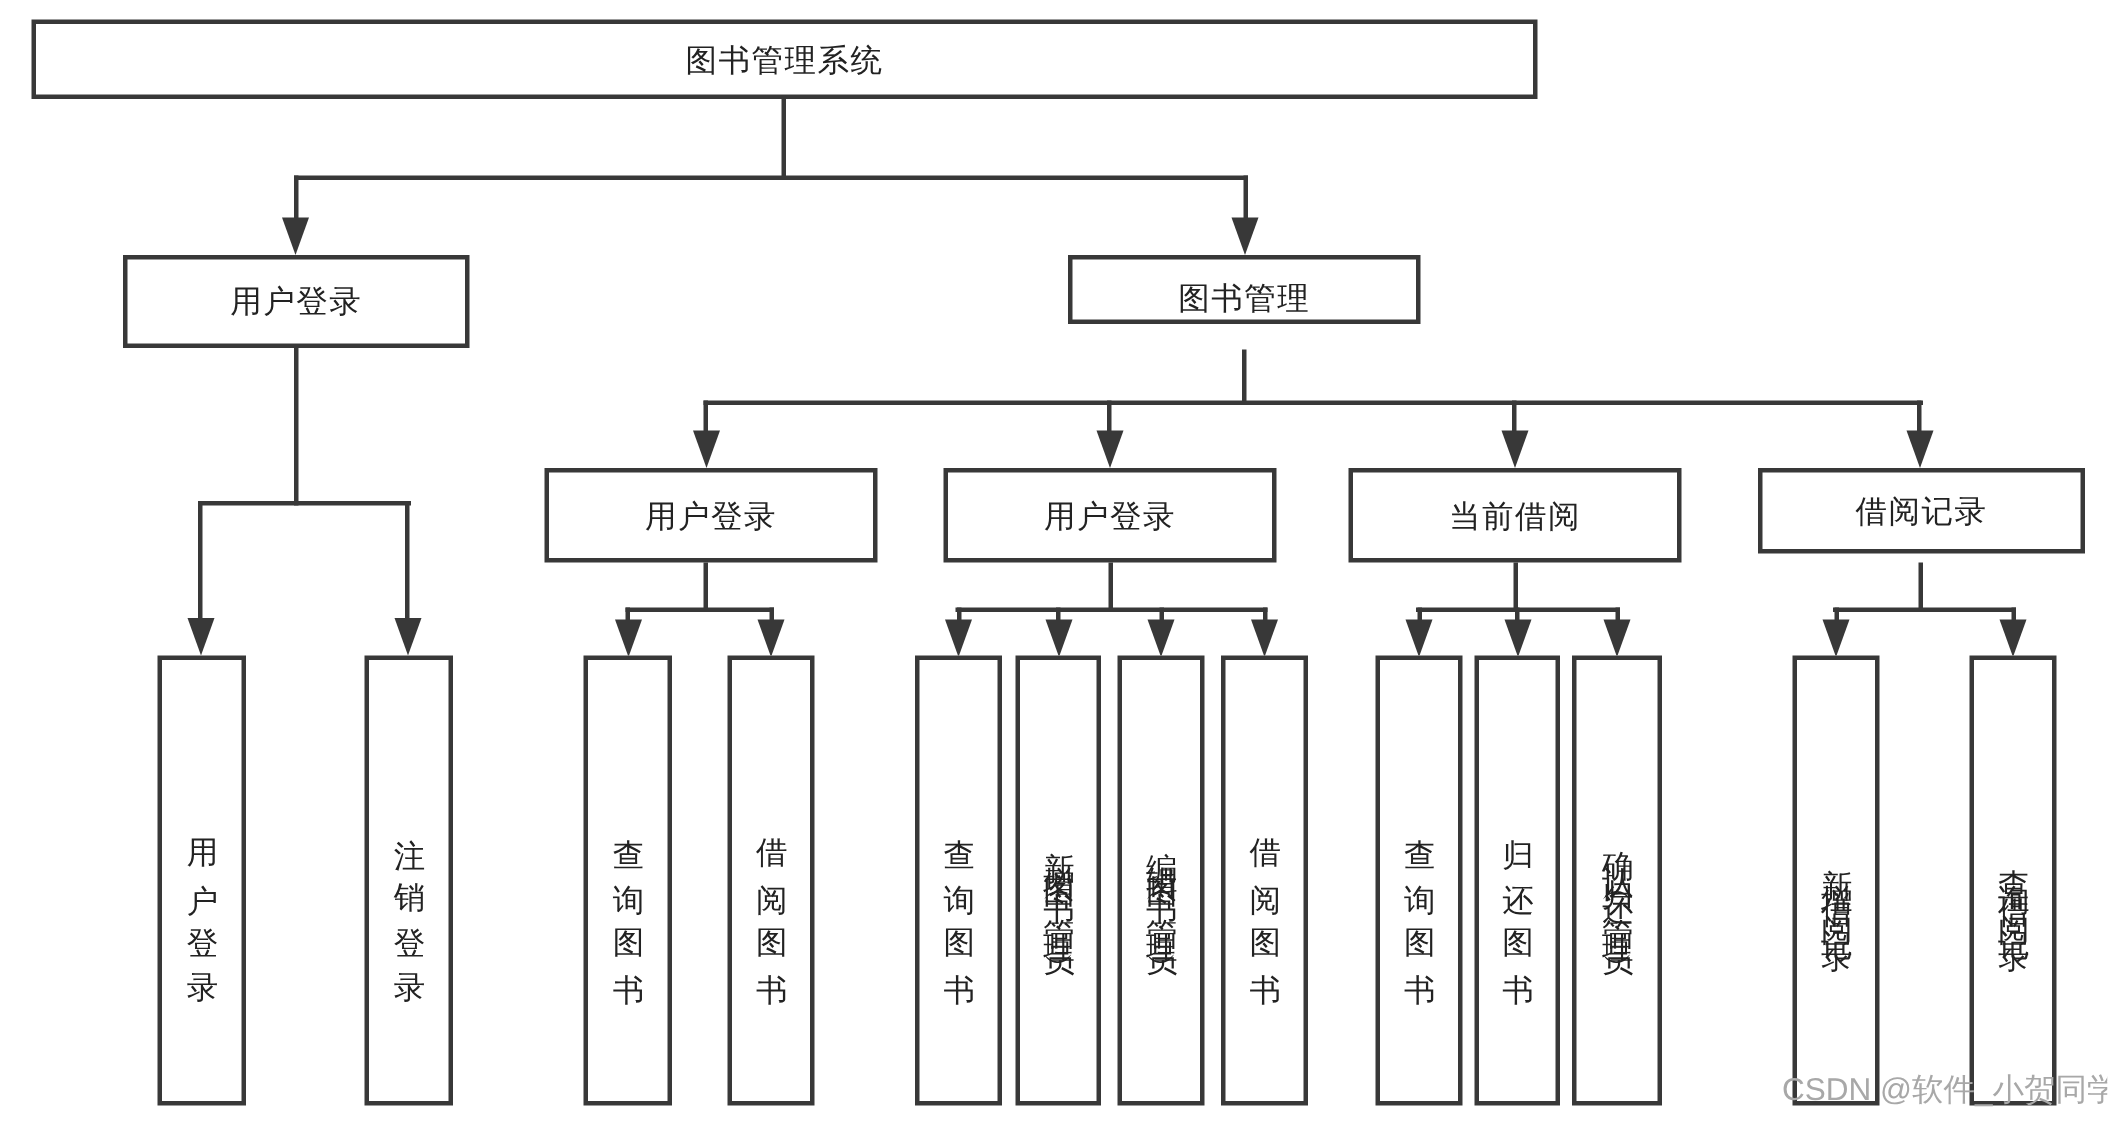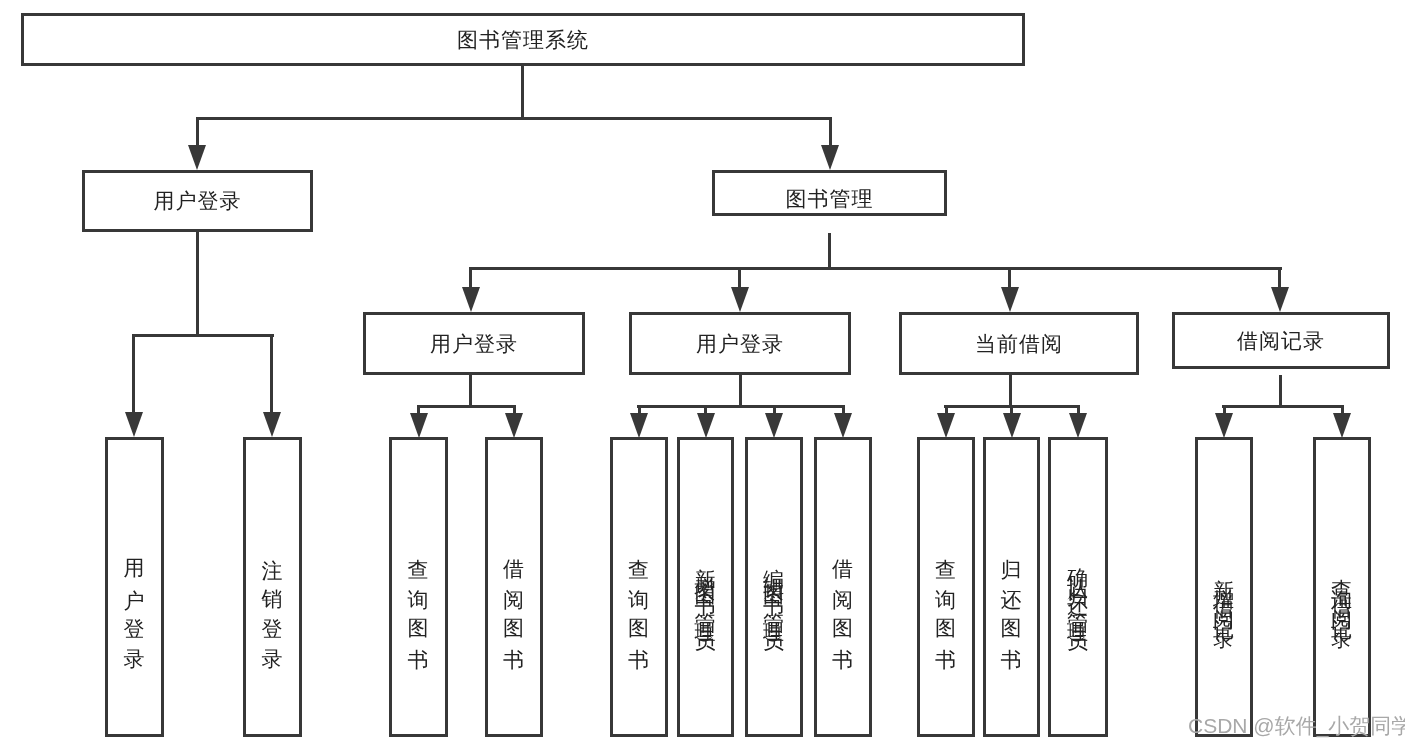--- a/index.html
+++ b/index.html
@@ -94,21 +94,21 @@
   <div class="arrow" style="left:1001px; top:287px;"></div>
   <div class="line" style="left:1278px; top:267px; width:3px; height:23px;"></div>
   <div class="arrow" style="left:1271px; top:287px;"></div>
 
   <div class="box" style="left:363px; top:312px; width:222px; height:63px;">
     <span class="hlabel">用户登录</span>
   </div>
   <div class="box" style="left:629px; top:312px; width:222px; height:63px;">
     <span class="hlabel">用户登录</span>
   </div>
-  <div class="box" style="left:899px; top:312px; width:240px; height:63px;text-align:right;">
+  <div class="box" style="left:899px; top:312px; width:222px; height:63px;text-align:right;">
     <span class="hlabel">当前借阅</span>
   </div>
   <div class="box" style="left:1172px; top:312px; width:218px; height:57px;">
     <span class="hlabel">借阅记录</span>
   </div>
 
   <div class="line" style="left:469px; top:375px; width:3px; height:33px;"></div>
   <div class="line" style="left:417px; top:405px; width:99px; height:3px;"></div>
   <div class="line" style="left:417px; top:405px; width:3px; height:10px;"></div>
   <div class="arrow" style="left:410px; top:413px;"></div>

